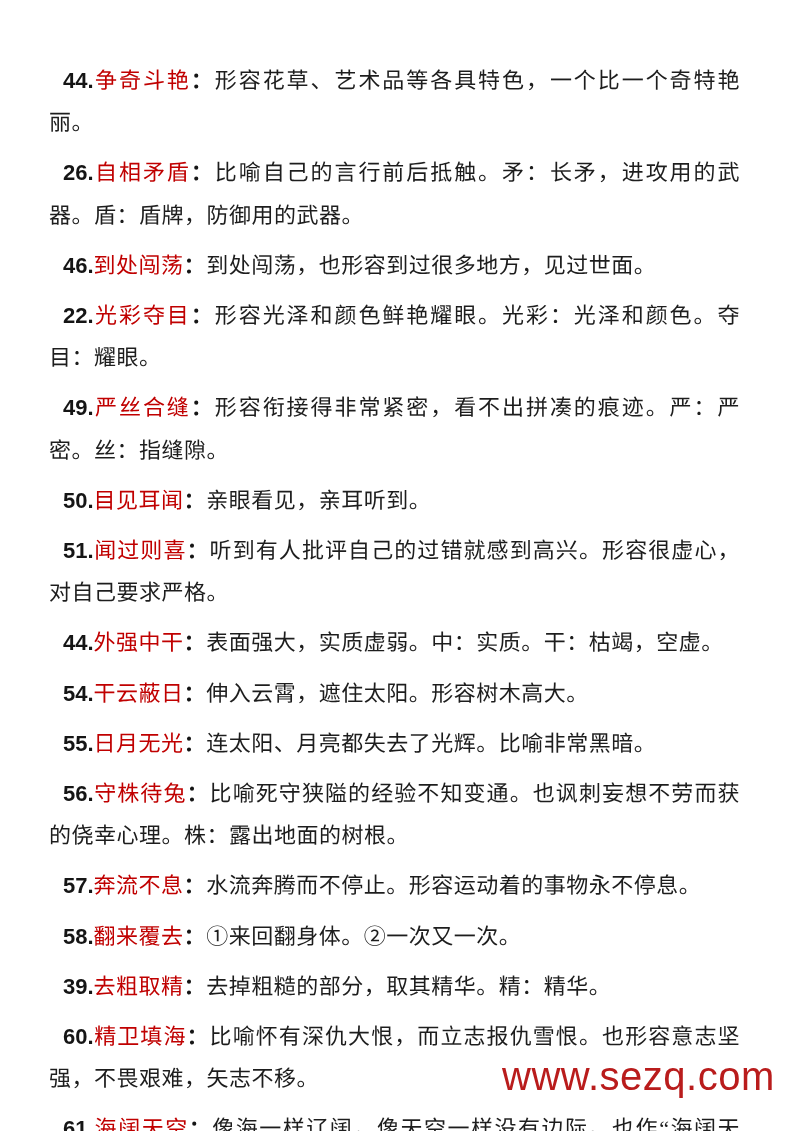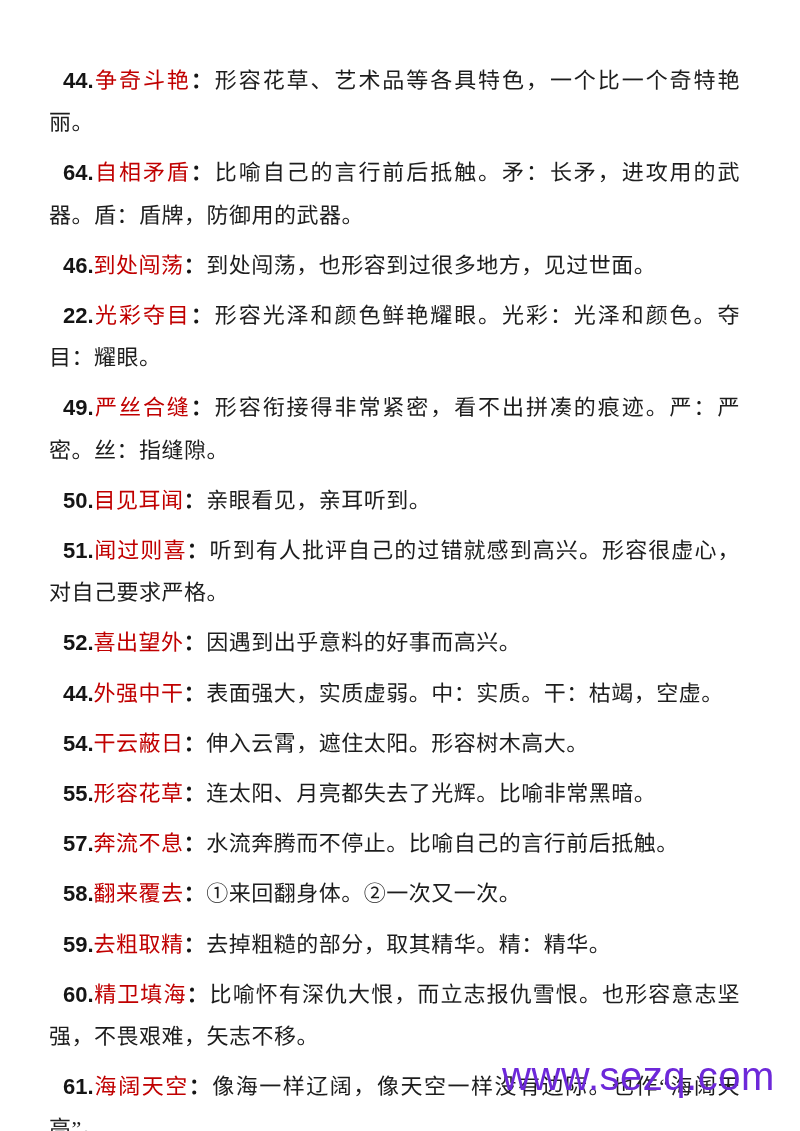--- a/index.html
+++ b/index.html
@@ -41,60 +41,60 @@
   }
   .def {
     color: #1d1d1d;
   }
   .watermark {
     position: absolute;
     left: 502px;
     top: 1056px;
     font-size: 40px;
     line-height: 1;
-    color: #6d28d9;
+    color: #b91c1c;
     font-family: "Liberation Sans", "DejaVu Sans", sans-serif;
     font-weight: 400;
     letter-spacing: 0.5px;
   }
 </style>
 </head>
 <body>
 
 <div class="page">
 
   <p class="entry"><span class="num">44.</span><span class="term">争奇斗艳</span><span class="colon">：</span><span class="def">形容花草、艺术品等各具特色，一个比一个奇特艳丽。</span></p>
 
-  <p class="entry"><span class="num">64.</span><span class="term">自相矛盾</span><span class="colon">：</span><span class="def">比喻自己的言行前后抵触。矛：长矛，进攻用的武器。盾：盾牌，防御用的武器。</span></p>
+  <p class="entry"><span class="num">26.</span><span class="term">自相矛盾</span><span class="colon">：</span><span class="def">比喻自己的言行前后抵触。矛：长矛，进攻用的武器。盾：盾牌，防御用的武器。</span></p>
 
   <p class="entry"><span class="num">46.</span><span class="term">到处闯荡</span><span class="colon">：</span><span class="def">到处闯荡，也形容到过很多地方，见过世面。</span></p>
 
 
   <p class="entry"><span class="num">22.</span><span class="term">光彩夺目</span><span class="colon">：</span><span class="def">形容光泽和颜色鲜艳耀眼。光彩：光泽和颜色。夺目：耀眼。</span></p>
 
   <p class="entry"><span class="num">49.</span><span class="term">严丝合缝</span><span class="colon">：</span><span class="def">形容衔接得非常紧密，看不出拼凑的痕迹。严：严密。丝：指缝隙。</span></p>
 
   <p class="entry"><span class="num">50.</span><span class="term">目见耳闻</span><span class="colon">：</span><span class="def">亲眼看见，亲耳听到。</span></p>
 
   <p class="entry"><span class="num">51.</span><span class="term">闻过则喜</span><span class="colon">：</span><span class="def">听到有人批评自己的过错就感到高兴。形容很虚心，对自己要求严格。</span></p>
 
-  <p class="entry"><span class="num">52.</span><span class="term">喜出望外</span><span class="colon">：</span><span class="def">因遇到出乎意料的好事而高兴。</span></p>
 
   <p class="entry"><span class="num">44.</span><span class="term">外强中干</span><span class="colon">：</span><span class="def">表面强大，实质虚弱。中：实质。干：枯竭，空虚。</span></p>
 
   <p class="entry"><span class="num">54.</span><span class="term">干云蔽日</span><span class="colon">：</span><span class="def">伸入云霄，遮住太阳。形容树木高大。</span></p>
 
-  <p class="entry"><span class="num">55.</span><span class="term">形容花草</span><span class="colon">：</span><span class="def">连太阳、月亮都失去了光辉。比喻非常黑暗。</span></p>
+  <p class="entry"><span class="num">55.</span><span class="term">日月无光</span><span class="colon">：</span><span class="def">连太阳、月亮都失去了光辉。比喻非常黑暗。</span></p>
 
+  <p class="entry"><span class="num">56.</span><span class="term">守株待兔</span><span class="colon">：</span><span class="def">比喻死守狭隘的经验不知变通。也讽刺妄想不劳而获的侥幸心理。株：露出地面的树根。</span></p>
 
-  <p class="entry"><span class="num">57.</span><span class="term">奔流不息</span><span class="colon">：</span><span class="def">水流奔腾而不停止。比喻自己的言行前后抵触。</span></p>
+  <p class="entry"><span class="num">57.</span><span class="term">奔流不息</span><span class="colon">：</span><span class="def">水流奔腾而不停止。形容运动着的事物永不停息。</span></p>
 
   <p class="entry"><span class="num">58.</span><span class="term">翻来覆去</span><span class="colon">：</span><span class="def">①来回翻身体。②一次又一次。</span></p>
 
-  <p class="entry"><span class="num">59.</span><span class="term">去粗取精</span><span class="colon">：</span><span class="def">去掉粗糙的部分，取其精华。精：精华。</span></p>
+  <p class="entry"><span class="num">39.</span><span class="term">去粗取精</span><span class="colon">：</span><span class="def">去掉粗糙的部分，取其精华。精：精华。</span></p>
 
   <p class="entry"><span class="num">60.</span><span class="term">精卫填海</span><span class="colon">：</span><span class="def">比喻怀有深仇大恨，而立志报仇雪恨。也形容意志坚强，不畏艰难，矢志不移。</span></p>
 
   <p class="entry"><span class="num">61.</span><span class="term">海阔天空</span><span class="colon">：</span><span class="def">像海一样辽阔，像天空一样没有边际。也作“海阔天高”。</span></p>
 
 </div>
 
 <div class="watermark">www.sezq.com</div>
 
 </body></html>

